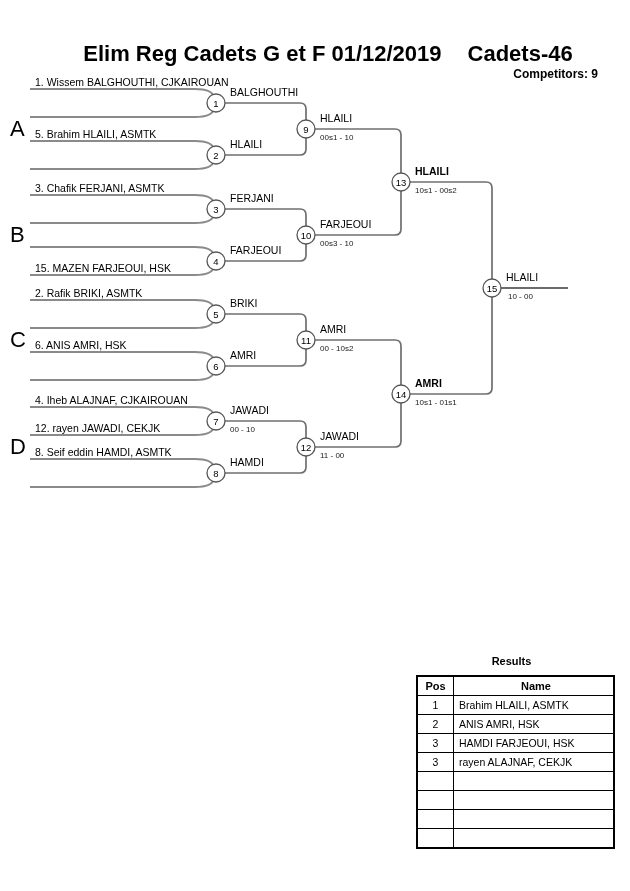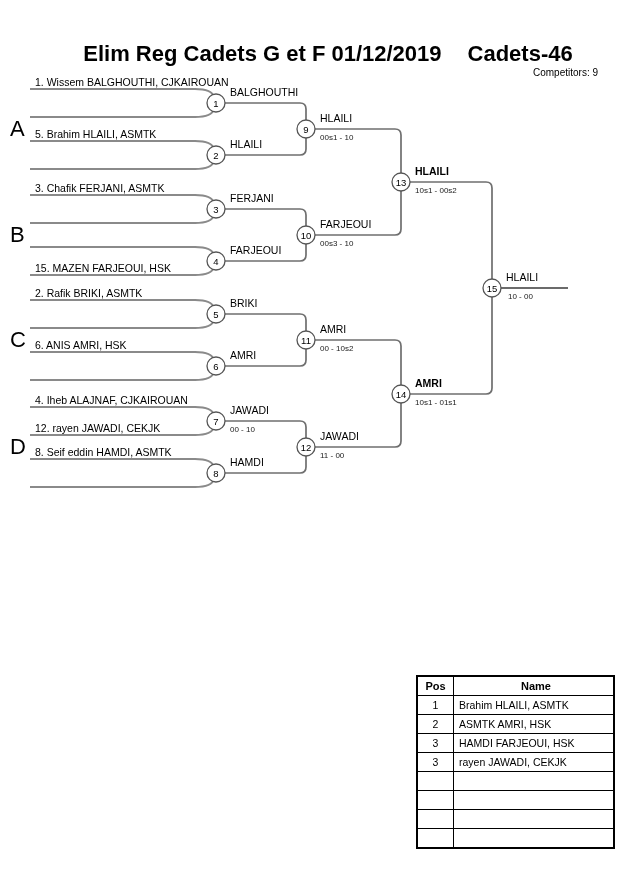--- a/index.html
+++ b/index.html
@@ -7,21 +7,21 @@
     position:relative; width:630px; height:891px; margin:0 auto;
     background:#ffffff; overflow:hidden;
     font-family:"Liberation Sans", sans-serif; color:#000;
   }
   .title-row {
     position:absolute; top:41px; left:13px; width:630px;
     text-align:center; font-size:22px; font-weight:bold; white-space:nowrap;
   }
   .title-row .cat { margin-left:26px; }
   .competitors {
-    position:absolute; top:67px; right:32px; font-size:10px;
+    position:absolute; top:67px; right:32px; font-size:12px;font-weight:bold;
   }
   svg.bracket { position:absolute; top:0; left:0; }
 
   
   .entry  { fill:none; stroke:#8a8a8a; stroke-width:2; }
   .conn   { fill:none; stroke:#6f6f6f; stroke-width:1.7; }
   .final-line { fill:none; stroke:#3a3a3a; stroke-width:1.3; }
   .node   { fill:#ffffff; stroke:#555555; stroke-width:1.3; }
   .num    { font-size:9.5px; text-anchor:middle; fill:#000; }
   .seed   { font-size:10.5px; fill:#000; }
@@ -160,43 +160,44 @@
 
     <text class="winner bold" x="415" y="175">HLAILI</text>
     <text class="score" x="415" y="193">10s1 - 00s2</text>
     <text class="winner bold" x="415" y="387">AMRI</text>
     <text class="score" x="415" y="405">10s1 - 01s1</text>
 
     <text class="winner" x="506" y="281">HLAILI</text>
     <text class="score" x="508" y="299">10 - 00</text>
   </svg>
 
+  <div class="results-title">Results</div>
   <table class="results">
     <thead>
       <tr>
         <th class="col-pos">Pos</th>
         <th class="col-name">Name</th>
       </tr>
     </thead>
     <tbody>
       <tr>
         <td class="col-pos">1</td>
         <td class="col-name">Brahim HLAILI, ASMTK</td>
       </tr>
       <tr>
         <td class="col-pos">2</td>
-        <td class="col-name">ASMTK AMRI, HSK</td>
+        <td class="col-name">ANIS AMRI, HSK</td>
       </tr>
       <tr>
         <td class="col-pos">3</td>
         <td class="col-name">HAMDI FARJEOUI, HSK</td>
       </tr>
       <tr>
         <td class="col-pos">3</td>
-        <td class="col-name">rayen JAWADI, CEKJK</td>
+        <td class="col-name">rayen ALAJNAF, CEKJK</td>
       </tr>
       <tr>
         <td class="col-pos"></td>
         <td class="col-name"></td>
       </tr>
       <tr>
         <td class="col-pos"></td>
         <td class="col-name"></td>
       </tr>
       <tr>

